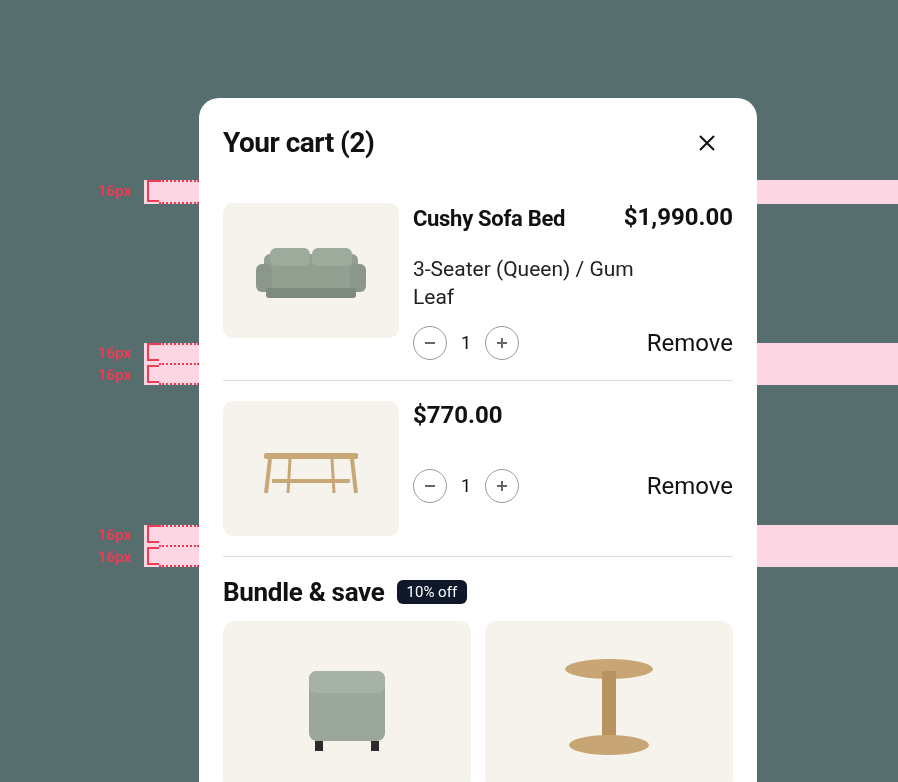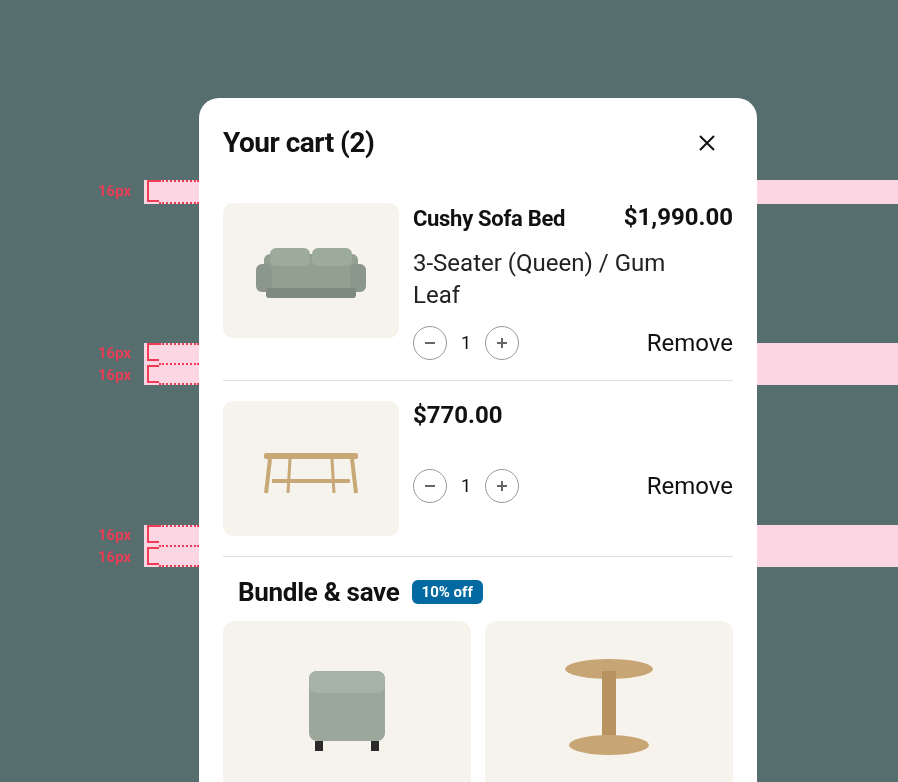--- a/index.html
+++ b/index.html
@@ -57,21 +57,21 @@
     display: flex; align-items: center; justify-content: center;
   }
   .item-body { flex: 1; min-width: 0; }
   .item-top { display: flex; justify-content: space-between; gap: 28px; align-items: flex-end; }
   .item-name {
     font-size: 22px; font-weight: 700; letter-spacing: -0.3px;
     white-space: nowrap; overflow: hidden; text-overflow: ellipsis;
     max-width: 230px;
   }
   .item-price { font-size: 24px; font-weight: 700; white-space: nowrap; }
-  .item-variant { font-size: 24px; color: #222; margin-top: 16px; line-height: 1.35; max-width: 260px; }
+  .item-variant { font-size: 21px; color: #222; margin-top: 24px; line-height: 1.35; max-width: 260px; }
 
   .item-controls {
     display: flex; justify-content: space-between; align-items: center;
     margin-top: 14px;
   }
   .qty {
     display: flex; align-items: center; gap: 14px;
   }
   .qty-btn {
     width: 34px; height: 34px; border-radius: 50%;
@@ -80,27 +80,27 @@
     cursor: pointer;
   }
   .qty-btn svg { width: 14px; height: 14px; stroke: #666; stroke-width: 2; }
   .qty-val { font-size: 18px; min-width: 10px; text-align: center; }
   .remove-link { font-size: 24px; cursor: pointer; color: #111; }
 
   .divider { height: 1px; background: #ddd; margin: 0 24px; position: relative; z-index: 1; }
 
   .bundle-header {
     display: flex; align-items: center; gap: 12px;
-    padding: 0 39px;
+    padding: 0 24px;
     position: relative; z-index: 1;
   }
   .bundle-title { font-size: 26px; font-weight: 700; letter-spacing: -0.3px; }
   .bundle-badge {
-    background: #0369a1; color: #fff;
-    font-size: 15px; font-weight: 700;
+    background: #0f172a; color: #fff;
+    font-size: 15px; font-weight: 400;
     padding: 3px 10px; border-radius: 6px;
   }
 
   .bundle-row {
     display: flex; gap: 14px; padding: 14px 24px 0 24px;
   }
   .bundle-card {
     flex: 1; height: 170px;
     background: #f6f3ec; border-radius: 12px;
     display: flex; align-items: center; justify-content: center;

